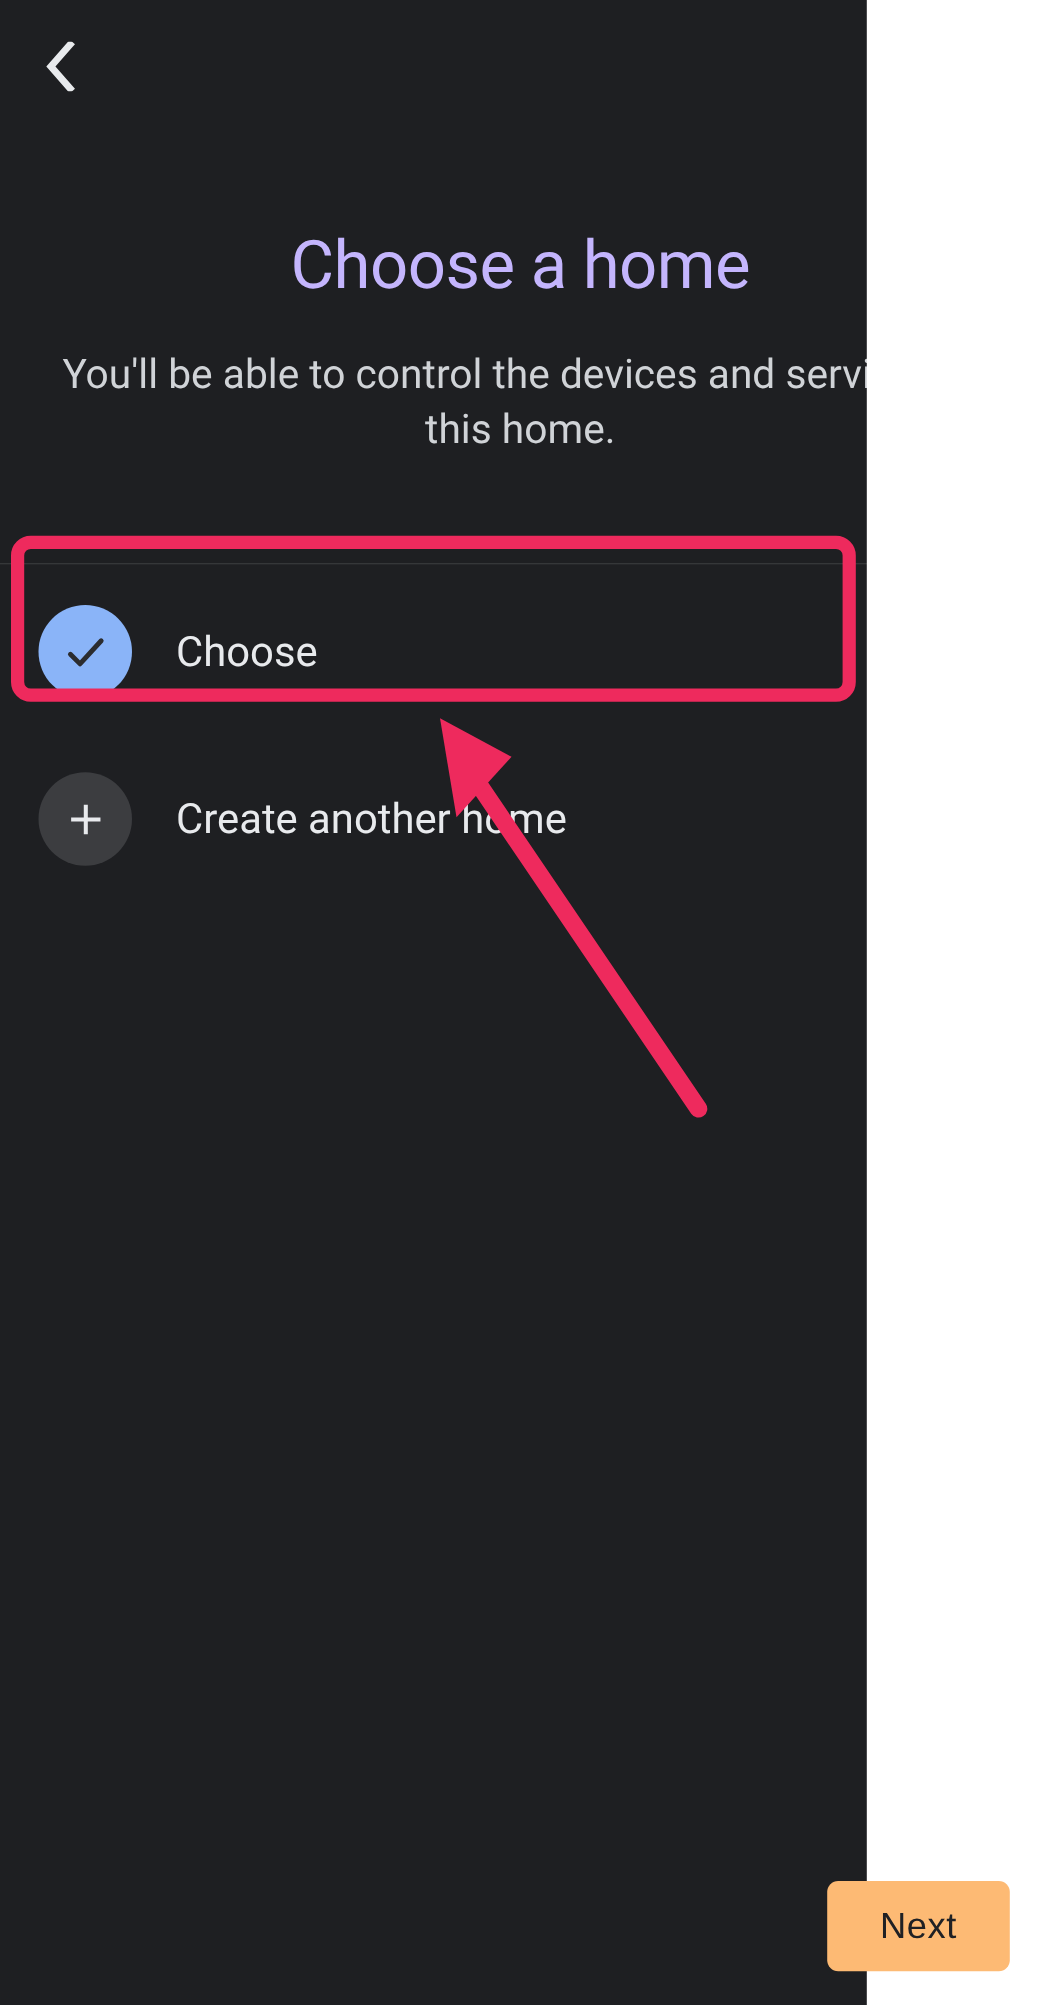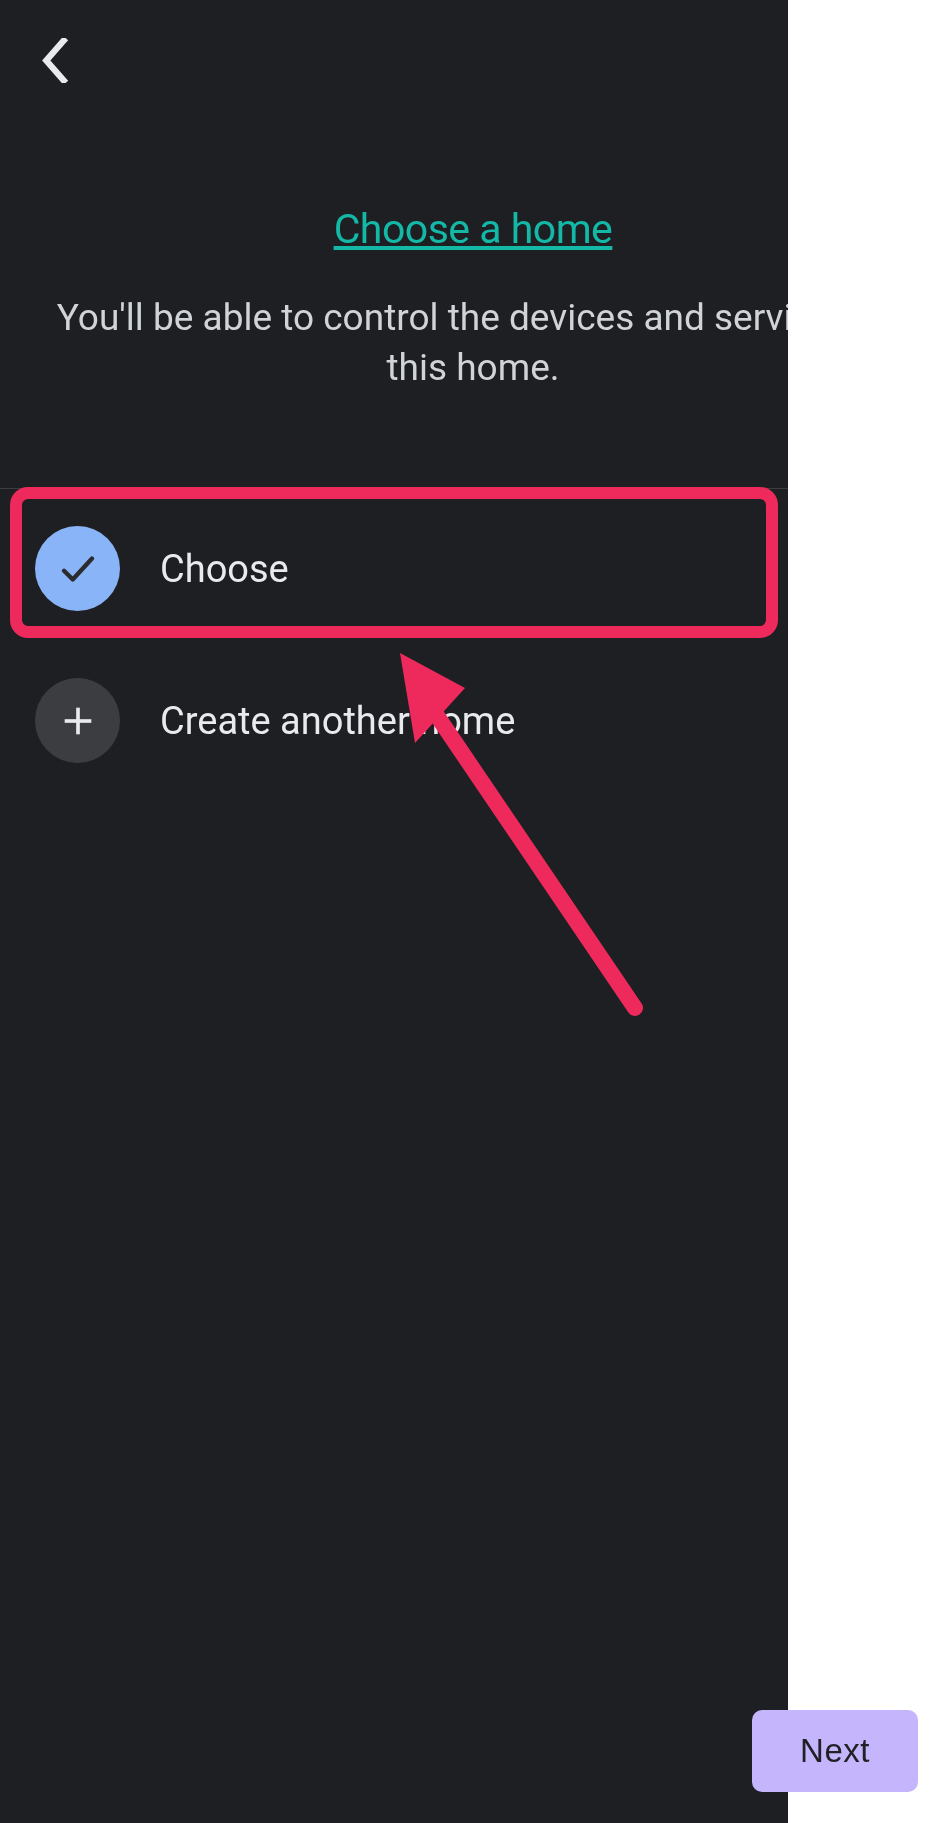--- a/index.html
+++ b/index.html
@@ -48,25 +48,24 @@
     width: 10px;
     height: 10px;
     border-radius: 50%;
     background: #9aa0a6;
   }
   .header-section {
     padding: 85px 40px 95px 40px;
     text-align: center;
   }
   .page-title {
-    font-size: 41px;
+    font-size: 61px;
     font-weight: 400;
-    color: #14b8a6;
+    color: #c4b5fd;
     letter-spacing: -0.5px;
-    text-decoration: underline;
   }
   .page-subtitle {
     margin-top: 40px;
     font-size: 37px;
     line-height: 1.35;
     color: #d0d3d7;
     font-weight: 400;
     padding: 0 15px;
   }
   .divider {
@@ -138,21 +137,21 @@
     bottom: 0;
     left: 0;
     right: 0;
     height: 145px;
     display: flex;
     align-items: center;
     justify-content: flex-end;
     padding: 0 28px;
   }
   .next-btn {
-    background: #c4b5fd;
+    background: #fdba74;
     color: #202124;
     font-size: 33px;
     font-weight: 500;
     border: none;
     border-radius: 10px;
     width: 166px;
     height: 82px;
     cursor: pointer;
     display: flex;
     align-items: center;

